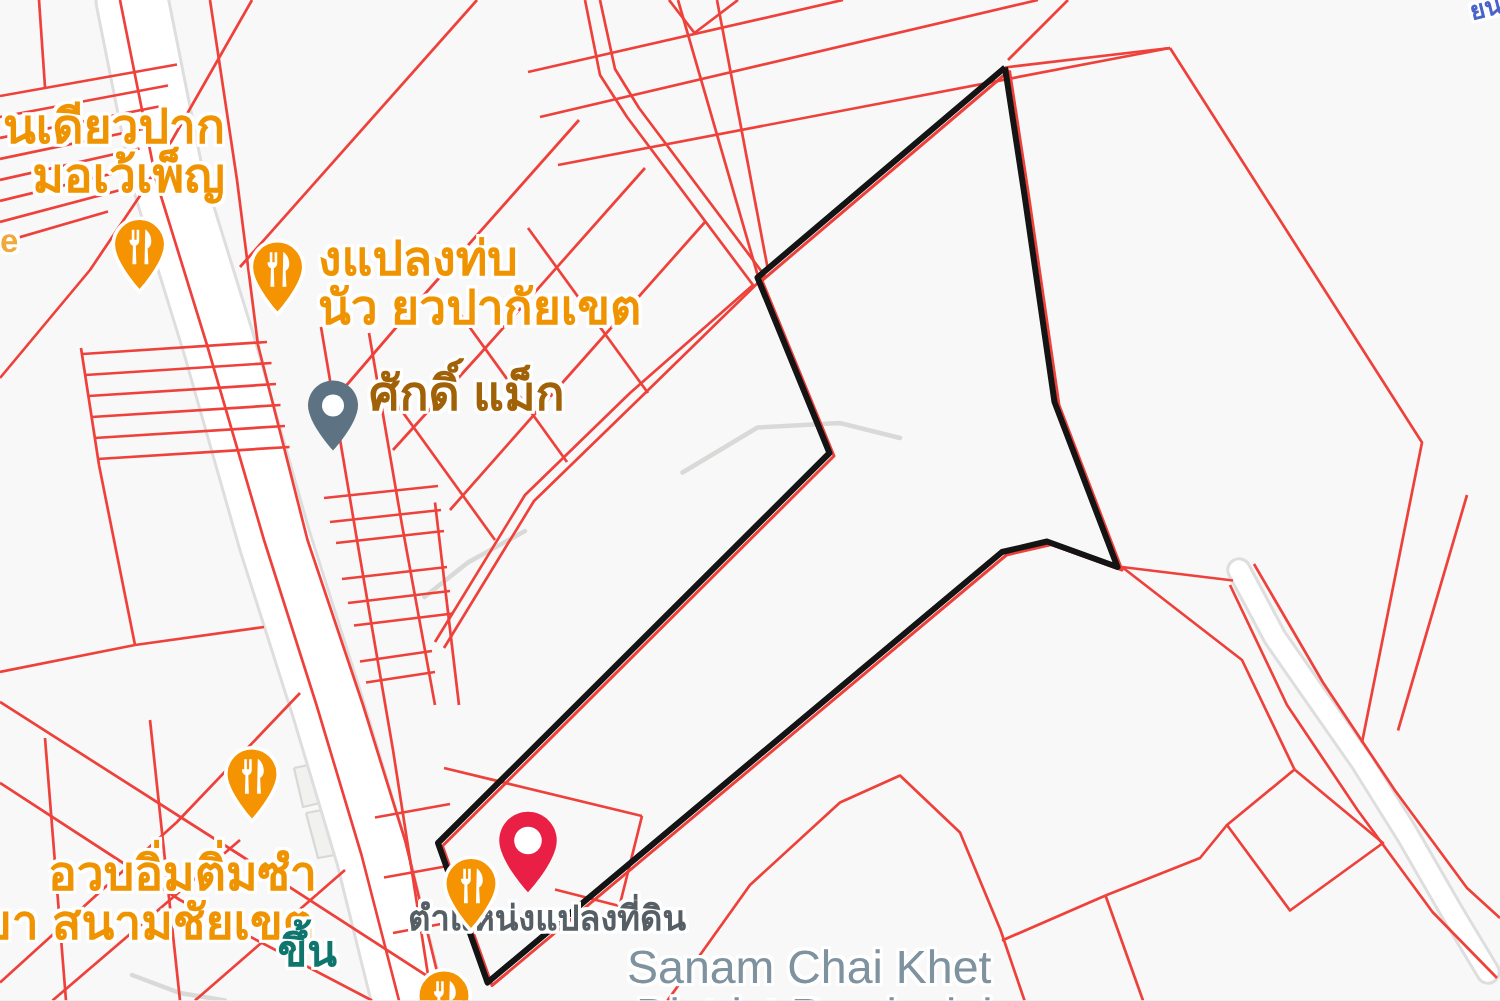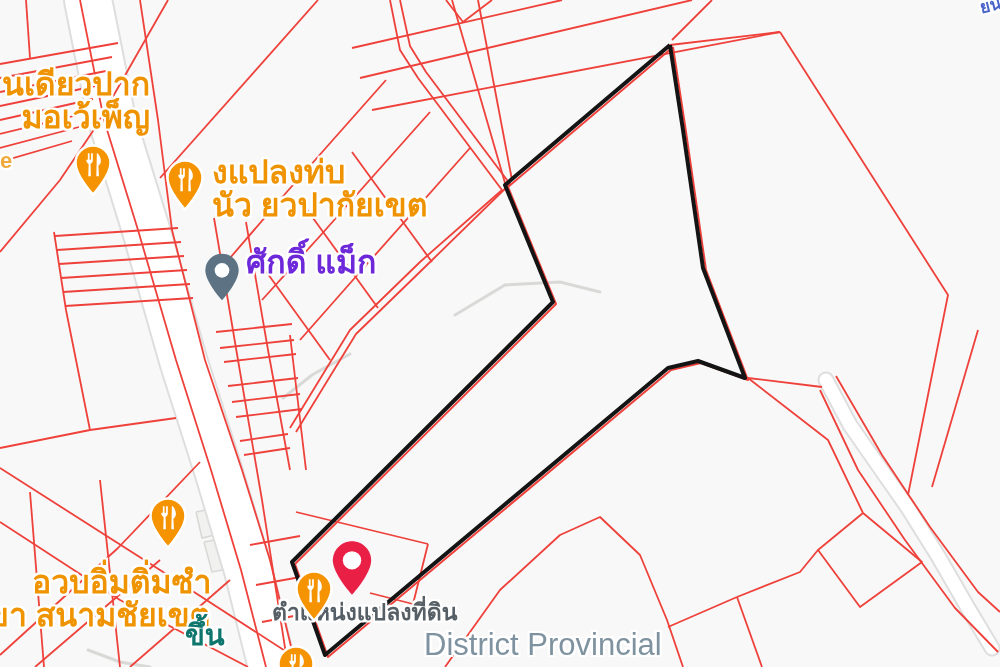--- a/index.html
+++ b/index.html
@@ -4,21 +4,21 @@
 <style>
   html,body{margin:0;padding:0;background:#e9e9e9;}
   #stage{position:relative;width:1000px;height:667px;overflow:hidden;
          background:#f7f8f7;font-family:"Liberation Sans","DejaVu Sans",sans-serif;}
   #map-svg{position:absolute;left:0;top:0;width:1000px;height:667px;}
   .lbl{position:absolute;white-space:nowrap;line-height:1.04;z-index:30;
        text-shadow:-2px -2px 0 #fff,2px -2px 0 #fff,-2px 2px 0 #fff,2px 2px 0 #fff,
                    0 -2px 0 #fff,0 2px 0 #fff,-2px 0 0 #fff,2px 0 0 #fff;}
   .thai{font-weight:bold;font-size:32px;letter-spacing:0px;}
   .poi-orange{color:#ef9400;}
-  .poi-gray{color:#6d28d9;}
+  .poi-gray{color:#a16207;}
   .district{color:#7e929f;font-size:31px;font-weight:normal;}
   .parcel-note{color:#565f66;font-size:23px;font-weight:bold;}
   .frag-e{color:#f0a93c;font-size:22px;font-weight:bold;}
   .frag-blue{color:#4a63c8;font-size:17px;font-weight:bold;transform:rotate(-14deg);}
   .frag-khuen{color:#0f766e;font-size:29px;font-weight:bold;}
   .pin{position:absolute;z-index:40;}
   .pin svg{display:block;}
   #red-marker{z-index:60;}
   .r2{text-align:right;}
 </style>
@@ -124,30 +124,31 @@
 
   <div class="lbl thai poi-orange" style="left:212px;top:156px;">
     <div>งแปลงท่บ</div>
     <div>นัว ยวปากัยเขต</div>
   </div>
 
   <div class="lbl thai poi-gray" style="left:246px;top:246px;">
     <div>ศักดิ์ แม็ก</div>
   </div>
 
-  <div class="lbl thai poi-orange" style="left:32px;top:566px;text-align:center;">
+  <div class="lbl thai poi-orange" style="left:32px;top:566px;">
     <div>อวบอิ่มติ่มซำ</div>
     <div style="margin-left:-46px">ขา สนามชัยเขต</div>
   </div>
 
   <div class="lbl frag-khuen" style="left:185px;top:620px;">ขึ้น</div>
 
   <div class="lbl parcel-note" style="left:272px;top:601px;">ตำแหน่งแปลงที่ดิน</div>
 
   <div class="lbl district" style="left:418px;top:629px;">
+    <div>Sanam Chai Khet</div>
     <div style="margin-left:6px">District Provincial</div>
   </div>
 
   <div class="lbl frag-blue" style="left:980px;top:-3px;">ยน</div>
 
   <div id="pin-layer">
       <div class="pin" style="left: 72px; top: 143.02px;">
       <svg width="42" height="54" viewBox="0 0 24 30">
         <path d="M12 1C6.5 1 2 5.5 2 11c0 7.2 10 18 10 18s10-10.8 10-18C22 5.5 17.5 1 12 1z" fill="#f59300" stroke="#ffffff" stroke-width="1.4"></path>
         <g fill="#ffffff">

